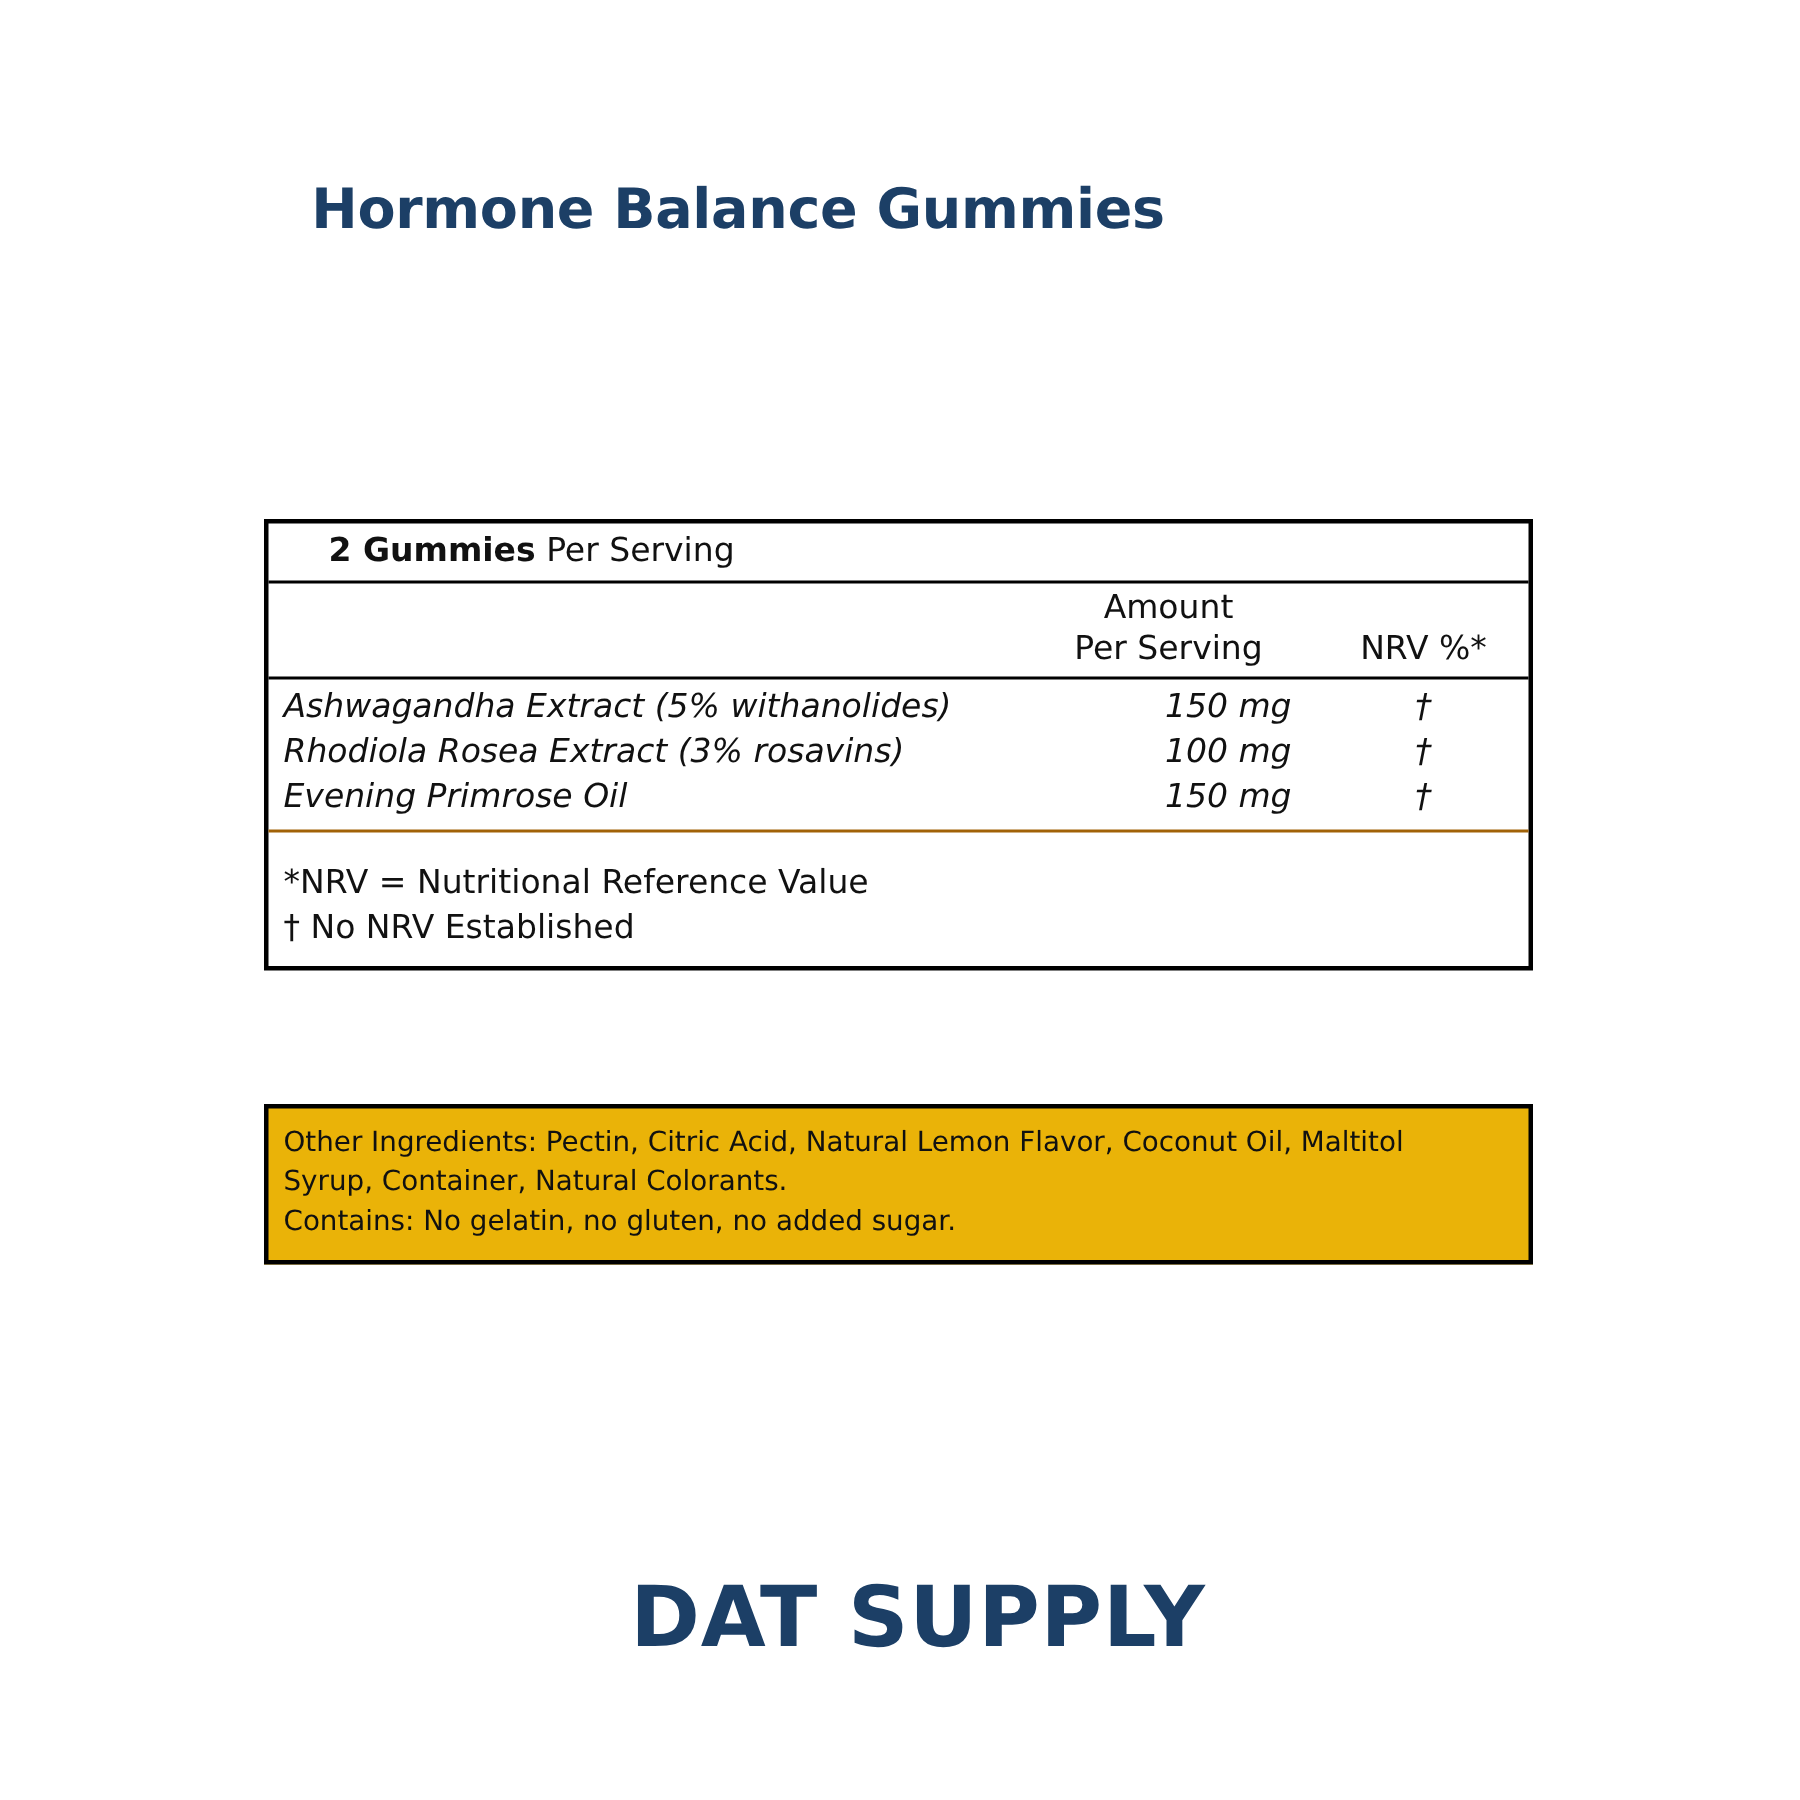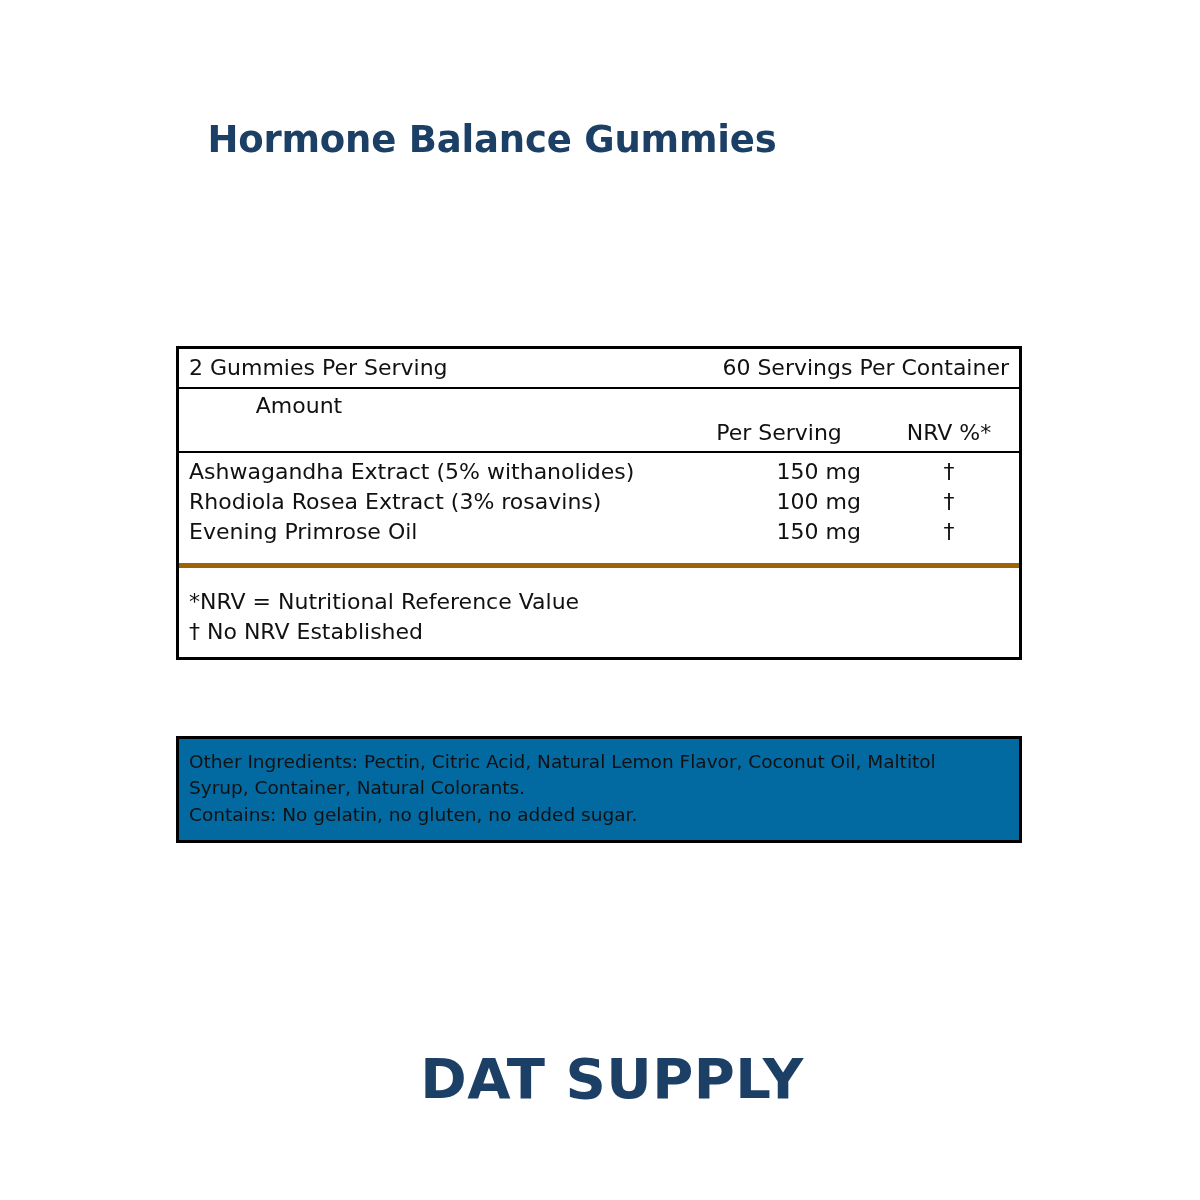--- a/index.html
+++ b/index.html
@@ -46,49 +46,49 @@
   }
 
   .serving-row {
     display: flex;
     justify-content: space-between;
     align-items: baseline;
     padding: 6px 10px 7px 10px;
     border-bottom: 2px solid #000000;
     font-size: 22px;
   }
-  .serving-row .strong { font-weight: normal; }
+  .serving-row .strong { font-weight: bold; margin-left: 30px; }
 
   .amount-head {
     border-bottom: 2px solid #000000;
     padding: 4px 10px 6px 10px;
   }
   .amount-head .line1 {
     display: flex;
     font-size: 22px;
-    flex-direction: column;
   }
   .amount-head .line2 {
     display: flex;
     font-size: 22px;
     margin-top: 2px;
   }
   .col-name { width: 480px; }
   .col-amt {
     width: 220px;
     text-align: center;
   }
   .col-nrv {
     width: 120px;
     text-align: center;
   }
 
   .nutrient-rows {
-    border-bottom: 5px solid #a16207;
-    padding: 4px 10px 16px 10px;
+    border-bottom: 2px solid #a16207;
+    padding: 4px 10px 6px 10px;
+    font-style: italic;
   }
   .nutrient-row {
     display: flex;
     align-items: baseline;
     font-size: 22px;
     padding: 2px 0 3px 0;
   }
   .nutrient-row .col-name { width: 480px; }
   .nutrient-row .col-amt { width: 220px; text-align: right; padding-right: 28px; box-sizing: border-box;}
   .nutrient-row .col-nrv { width: 120px; text-align: center; }
@@ -102,21 +102,21 @@
     padding: 2px 0 3px 0;
   }
 
   .other-panel {
     position: absolute;
     left: 176px;
     top: 736px;
     width: 846px;
     border: 3px solid #000000;
     box-sizing: border-box;
-    background: #0369a1;
+    background: #eab308;
     padding: 10px 10px 12px 10px;
   }
   .other-line {
     font-size: 18.5px;
     line-height: 1.42;
   }
 
   .brand {
     position: absolute;
     top: 1046px;
@@ -134,23 +134,20 @@
 
 <div class="page">
 
   <div class="product-title">Hormone Balance Gummies</div>
 
   <div class="facts-panel">
 
     <div class="serving-row">
       <div>
         <span class="strong">2 Gummies</span><span> Per Serving</span>
-      </div>
-      <div>
-        <span class="strong">60 Servings</span><span> Per Container</span>
       </div>
     </div>
 
     <div class="amount-head">
       <div class="line1">
         <span class="col-name"></span>
         <span class="col-amt">Amount</span>
         <span class="col-nrv"></span>
       </div>
       <div class="line2">

